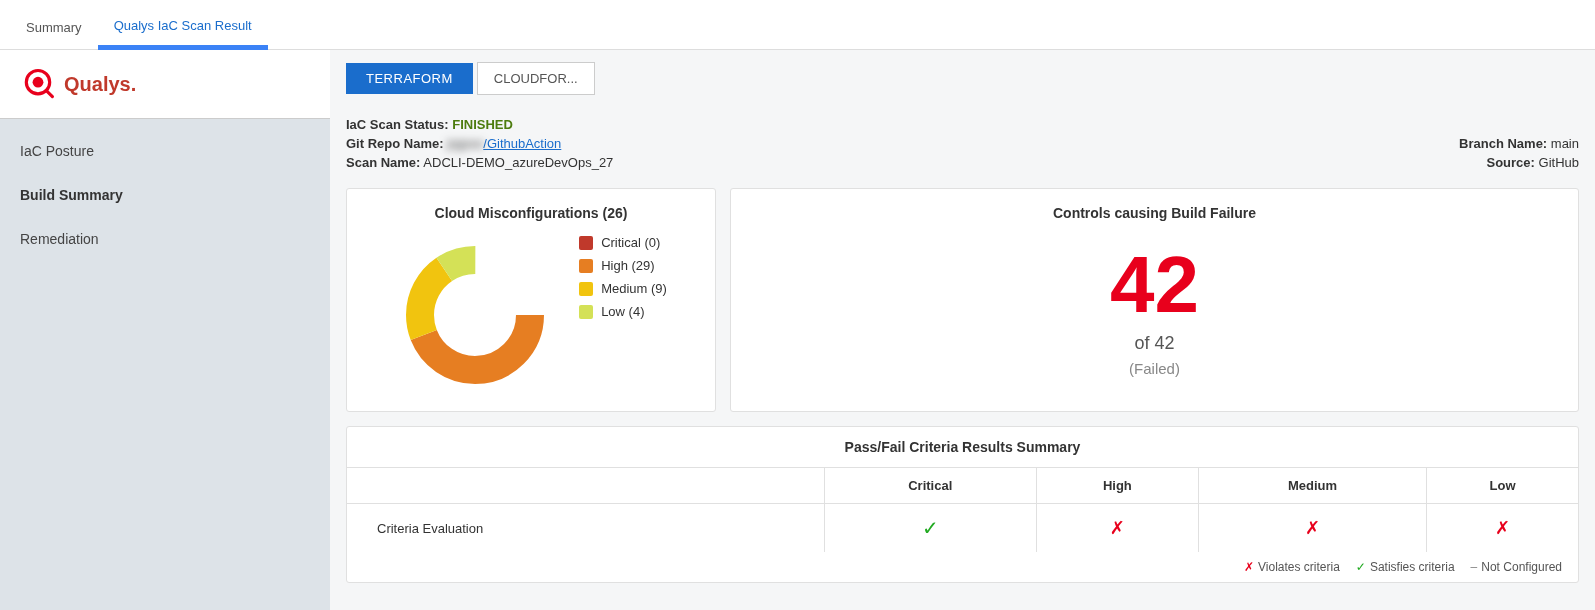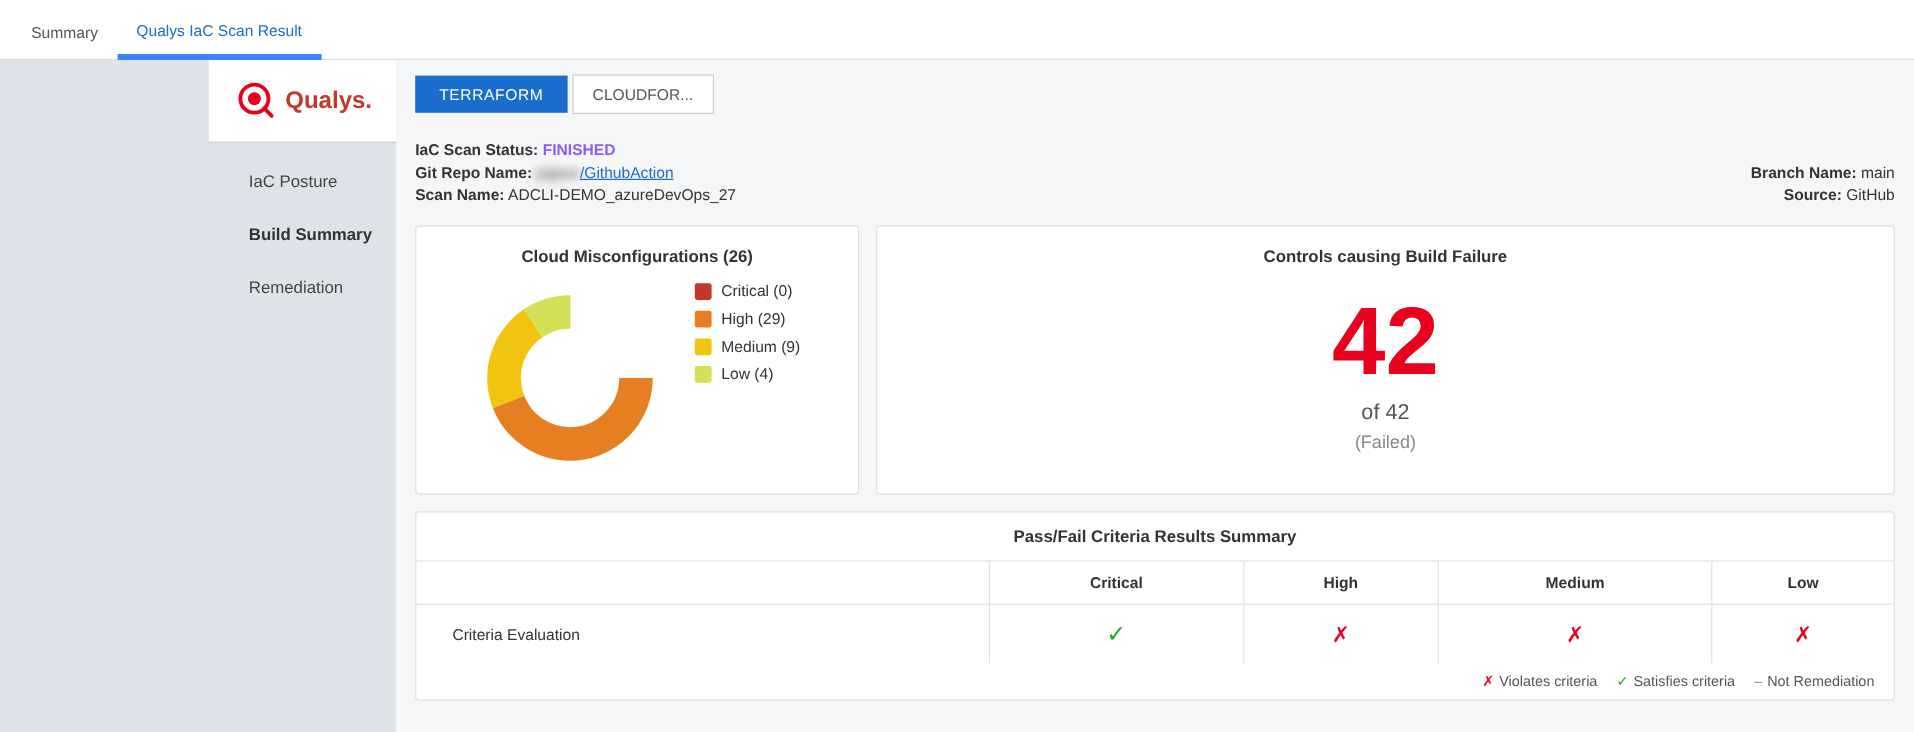--- a/index.html
+++ b/index.html
@@ -36,21 +36,20 @@
     }
 
     
     .sidebar {
       width: 330px;
       min-width: 330px;
       background: #dde3e8;
       padding: 0;
       display: flex;
       flex-direction: column;
-      align-items: flex-end;
     }
 
     .sidebar-logo {
       display: flex;
       align-items: center;
       padding: 16px 20px;
       background: #fff;
       border-bottom: 1px solid #ccc;
     }
     .sidebar-logo .logo-icon {
@@ -118,21 +117,21 @@
     .info-row {
       display: flex;
       gap: 40px;
       margin-bottom: 4px;
     }
     .info-item {
       font-size: 13px;
     }
     .info-label { font-weight: bold; color: #333; }
     .info-value { color: #333; }
-    .info-value.finished { color: #8b5cf6; font-weight: bold; }
+    .info-value.finished { color: #4d7c0f; font-weight: bold; }
     .info-value.link { color: #1a6dcc; text-decoration: underline; cursor: pointer; }
     .info-value.scan-id { color: #1a6dcc; }
 
     
     .cards-row {
       display: flex;
       gap: 14px;
       padding: 0 16px 14px 16px;
     }
 
@@ -414,20 +413,20 @@
           <div class="legend-footer-item">
             <span style="color:#e8001c;">✗</span>
             <span>Violates criteria</span>
           </div>
           <div class="legend-footer-item">
             <span style="color:#22aa22;">✓</span>
             <span>Satisfies criteria</span>
           </div>
           <div class="legend-footer-item">
             <span style="color:#888;">–</span>
-            <span>Not Remediation</span>
+            <span>Not Configured</span>
           </div>
         </div>
       </div>
     </div>
 
   </div>
 </div>
 
 </body></html>

